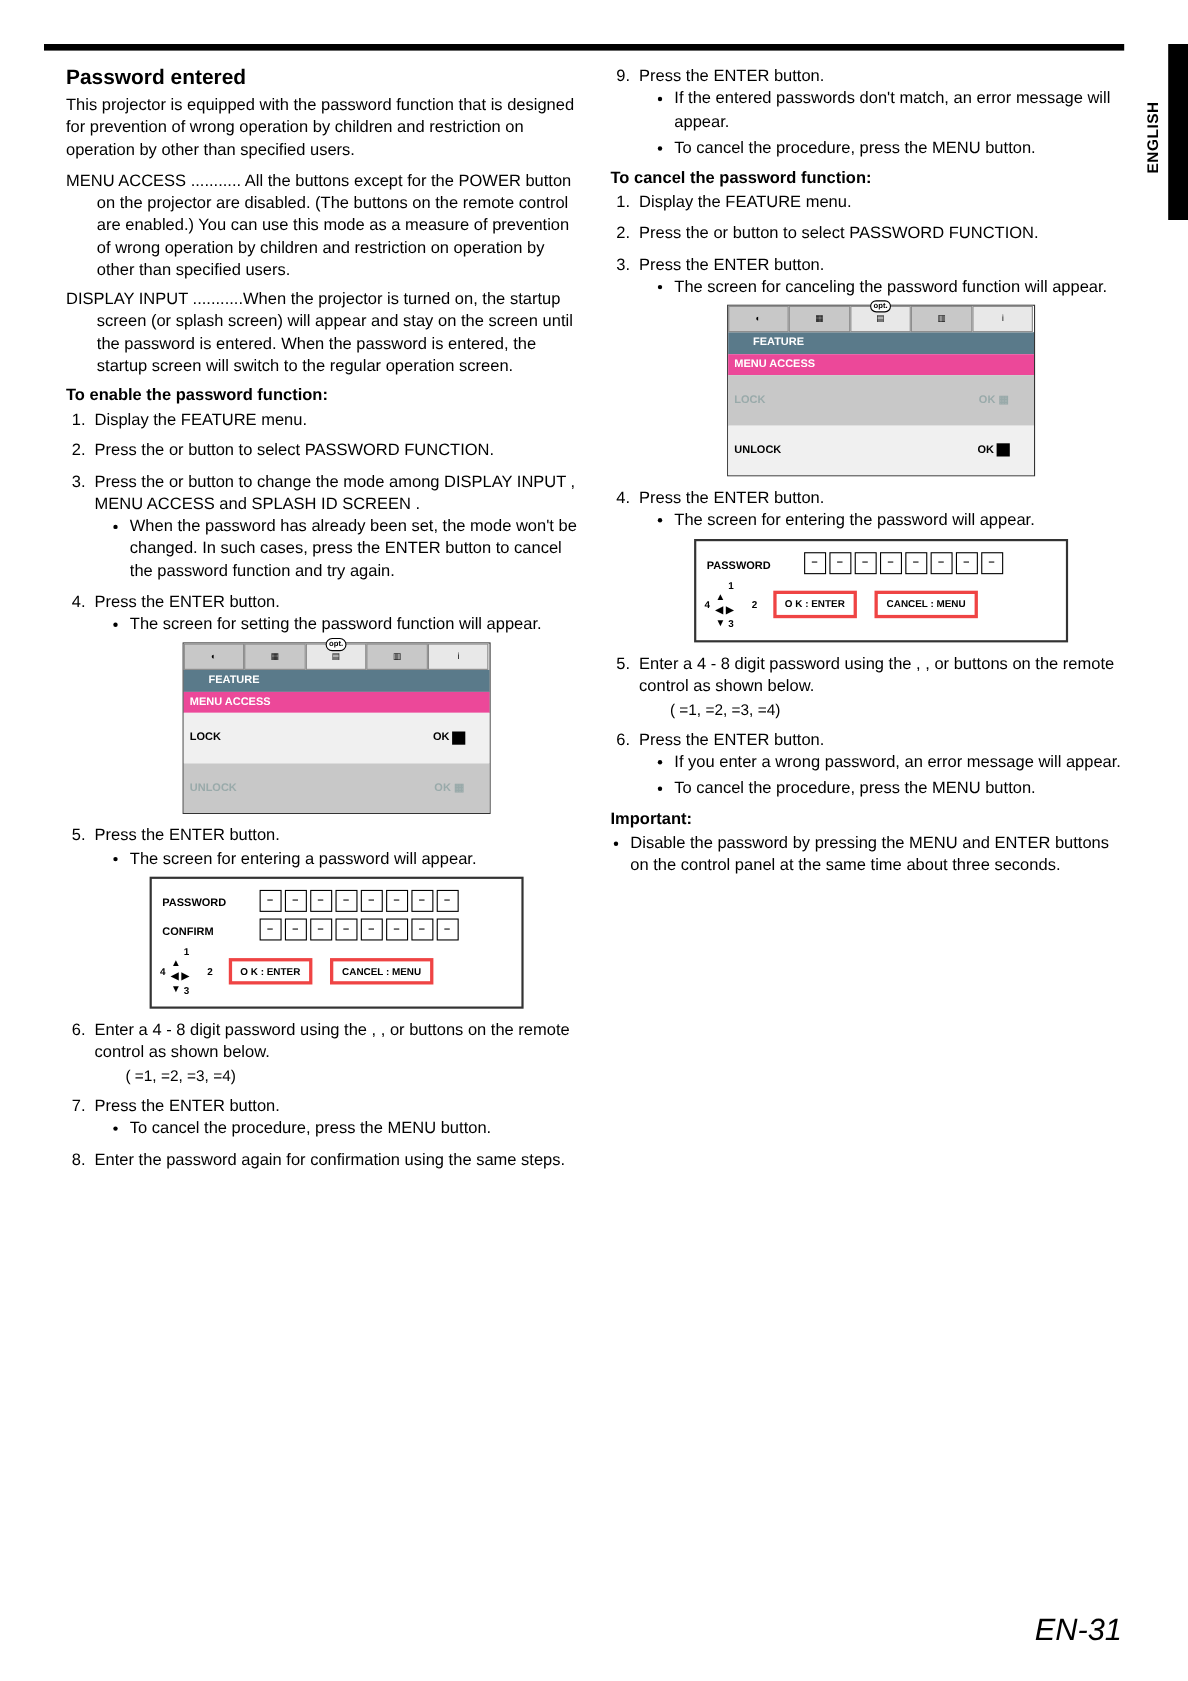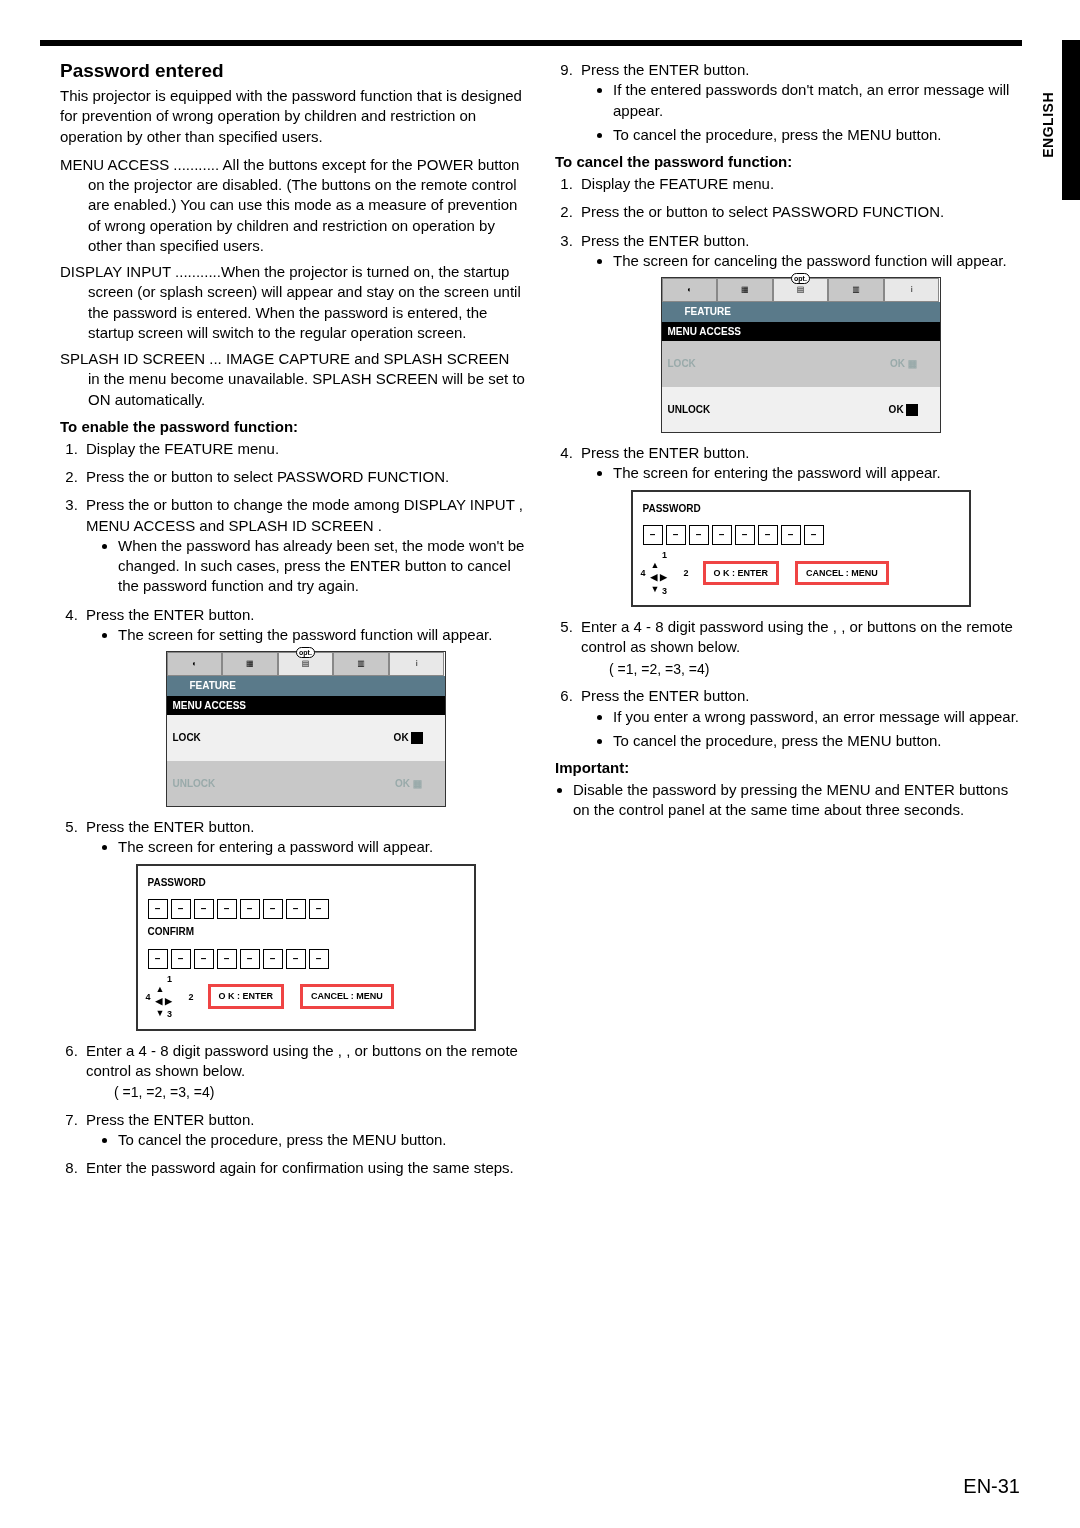--- a/index.html
+++ b/index.html
@@ -1,47 +1,47 @@
 <!DOCTYPE html>
 <html><head>
 <meta charset="utf-8">
 <style>
   * { margin: 0; padding: 0; box-sizing: border-box; }
   body { font-family: Arial, Helvetica, sans-serif; background: #fff; color: #000; }
   .page { width: 1080px; height: 1528px; position: relative; padding: 30px 60px 30px 60px; }
   .page-border { position: absolute; top: 40px; left: 40px; right: 58px; height: 6px; background: #000; }
   .side-tab { position: absolute; right: 0; top: 40px; width: 18px; height: 160px; background: #000; }
   .english-label { position: absolute; right: 24px; top: 92px; font-weight: bold; font-size: 14px; letter-spacing: 0.5px; writing-mode: vertical-rl; transform: rotate(180deg); }
-  .page-number { position: absolute; bottom: 30px; right: 60px; font-size: 20px; }
+  .page-number { position: absolute; bottom: 30px; right: 60px; font-size: 28px; font-style: italic; }
   .content { display: flex; gap: 30px; margin-top: 30px; }
   .col { flex: 1; min-width: 0; }
   h2.section-title { font-size: 19px; font-weight: bold; margin-bottom: 4px; }
   .body-text { font-size: 15px; line-height: 1.35; margin-bottom: 8px; }
   .def-list { font-size: 15px; line-height: 1.35; margin-bottom: 8px; }
   .def-item { margin-bottom: 6px; padding-left: 28px; }
   .def-term { margin-left: -28px; }
   .sub-heading { font-size: 15px; font-weight: bold; margin: 6px 0 4px 0; }
   ol.steps { list-style: decimal; padding-left: 22px; font-size: 15px; line-height: 1.35; }
   ol.steps > li { margin-bottom: 8px; padding-left: 4px; }
   ul.bullets { list-style: disc; padding-left: 32px; font-size: 15px; line-height: 1.35; }
   ul.bullets > li { margin-bottom: 4px; }
   .menu-figure { width: 280px; margin: 6px auto 10px auto; border: 1px solid #333; font-size: 10px; }
   .menu-tabs { display: flex; height: 24px; }
   .menu-tab { flex: 1; border: 1px solid #888; background: #c8c8c8; display: flex; align-items: center; justify-content: center; position: relative; font-size: 8px; }
   .menu-tab.light { background: #e8e8e8; }
   .opt-badge { position: absolute; top: -6px; font-size: 7px; font-weight: bold; border: 1px solid #000; border-radius: 6px; padding: 0 2px; background: #fff; }
   .menu-header { background: #5a7a8a; color: #fff; font-weight: bold; padding: 3px 23px; font-size: 10px; }
-  .menu-subheader { background: #000000; color: #fff; font-weight: bold; padding: 3px 6px; font-size: 10px; }
+  .menu-subheader { background: #ec4899; color: #fff; font-weight: bold; padding: 3px 6px; font-size: 10px; }
   .menu-row { display: flex; padding: 16px 6px; font-size: 10px; font-weight: bold; }
   .menu-row .mlabel { flex: 1; }
   .menu-row .mval { width: 60px; text-align: center; }
   .menu-row.active { background: #f0f0f0; color: #000; }
   .menu-row.inactive { background: #c8c8c8; color: #9aa; }
   .pw-figure { width: 340px; margin: 6px auto 10px auto; border: 2px solid #333; padding: 10px; font-size: 10px; }
-  .pw-row { display: flex; align-items: flex-start; margin-bottom: 6px; gap: 10px; flex-direction: column; }
+  .pw-row { display: flex; align-items: flex-end; margin-bottom: 6px; gap: 10px; }
   .pw-label { width: 78px; font-weight: bold; font-size: 10px; }
   .pw-boxes { display: flex; gap: 3px; }
   .pw-box { width: 20px; height: 20px; border: 1px solid #000; display: flex; align-items: center; justify-content: center; font-weight: bold; }
   .pw-controls { display: flex; align-items: center; gap: 16px; margin-top: 6px; }
   .dpad { position: relative; width: 44px; height: 44px; font-size: 9px; font-weight: bold; }
   .dpad .up { position: absolute; top: -2px; left: 50%; transform: translateX(-50%); }
   .dpad .down { position: absolute; bottom: -2px; left: 50%; transform: translateX(-50%); }
   .dpad .left { position: absolute; left: -2px; top: 50%; transform: translateY(-50%); }
   .dpad .right { position: absolute; right: -2px; top: 50%; transform: translateY(-50%); }
   .dpad .arrows { position: absolute; top: 8px; left: 8px; width: 28px; height: 28px; }
@@ -63,23 +63,20 @@
       <h2 class="section-title">Password entered</h2>
       <p class="body-text">This projector is equipped with the password function that is designed for prevention of wrong operation by children and restriction on operation by other than specified users.</p>
 
       <div class="def-list">
         <div class="def-item">
           <span class="def-term">MENU ACCESS ...........</span><span> All the buttons except for the POWER button on the projector are disabled. (The buttons on the remote control are enabled.) You can use this mode as a measure of prevention of wrong operation by children and restriction on operation by other than specified users.</span>
         </div>
         <div class="def-item">
           <span class="def-term">DISPLAY INPUT ...........</span><span>When the projector is turned on, the startup screen (or splash screen) will appear and stay on the screen until the password is entered. When the password is entered, the startup screen will switch to the regular operation screen.</span>
         </div>
-        <div class="def-item">
-          <span class="def-term">SPLASH ID SCREEN ...</span><span> IMAGE CAPTURE and SPLASH SCREEN in the menu become unavailable. SPLASH SCREEN will be set to ON automatically.</span>
-        </div>
       </div>
 
       <div class="sub-heading">To enable the password function:</div>
 
       <ol class="steps">
         <li>Display the FEATURE menu.</li>
         <li>Press the  or  button to select PASSWORD FUNCTION.</li>
         <li>
           <span>Press the  or  button to change the mode among DISPLAY INPUT , MENU ACCESS  and SPLASH ID SCREEN .</span>
           <ul class="bullets">

